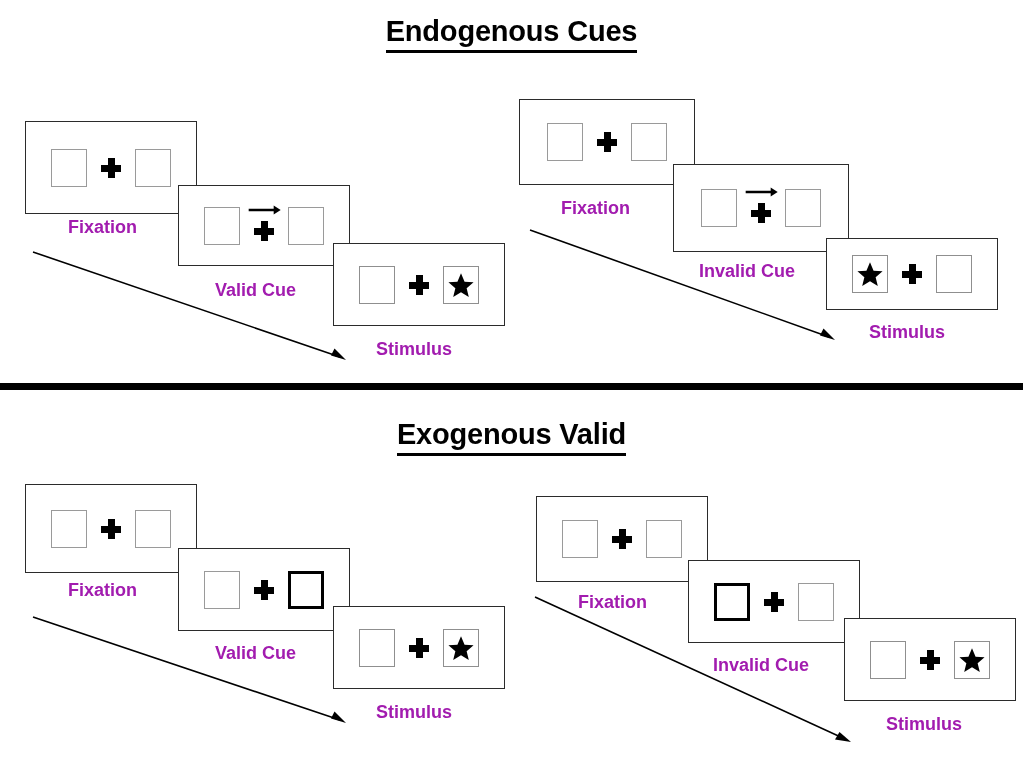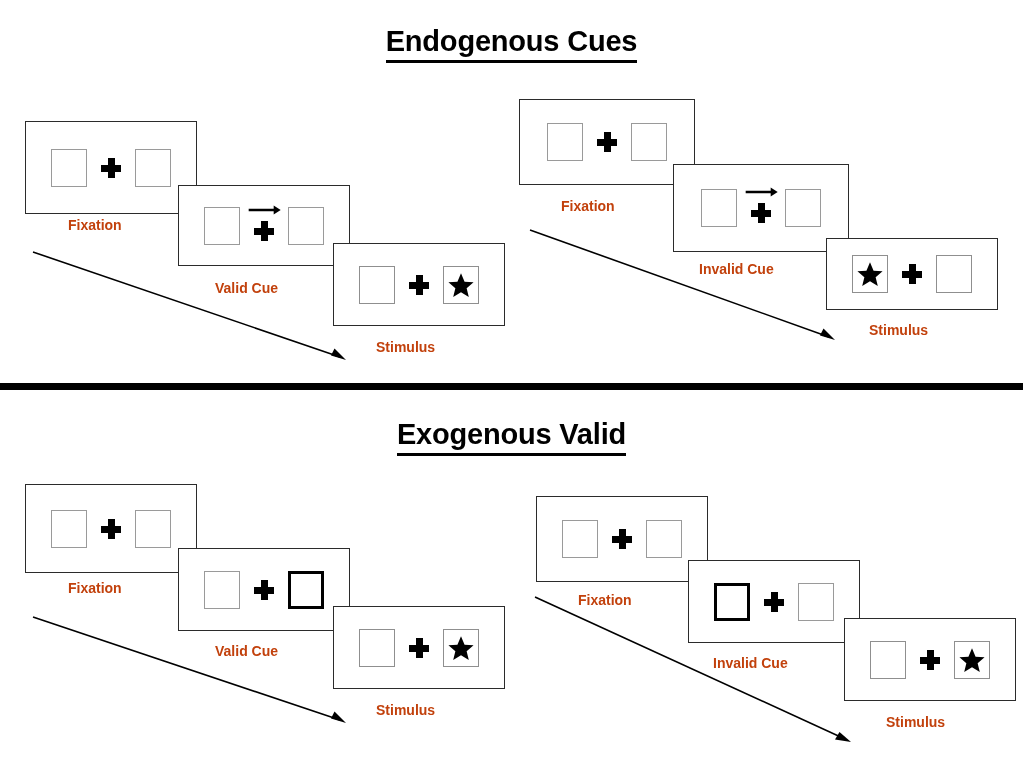--- a/index.html
+++ b/index.html
@@ -119,37 +119,37 @@
   .star {
     width: 26px;
     height: 26px;
     display: block;
   }
 
   
   .caption {
     position: absolute;
     font-weight: bold;
-    font-size: 14px;
-    color: #c2410c;
+    font-size: 18px;
+    color: #a21caf;
     white-space: nowrap;
   }
 
   
   .seq-arrow {
     position: absolute;
     pointer-events: none;
   }
 </style>
 </head>
 <body>
 
 <div id="canvas">
 
-  <div class="section-title" style="top:25px;">
+  <div class="section-title" style="top:15px;">
     <span>Endogenous Cues</span>
   </div>
 
   <div class="frame" style="left:25px; top:121px; width:172px; height:93px; z-index:6;">
     <div class="frame-inner">
       <div class="pbox"></div>
       <div class="plus"></div>
       <div class="pbox"></div>
     </div>
   </div>

